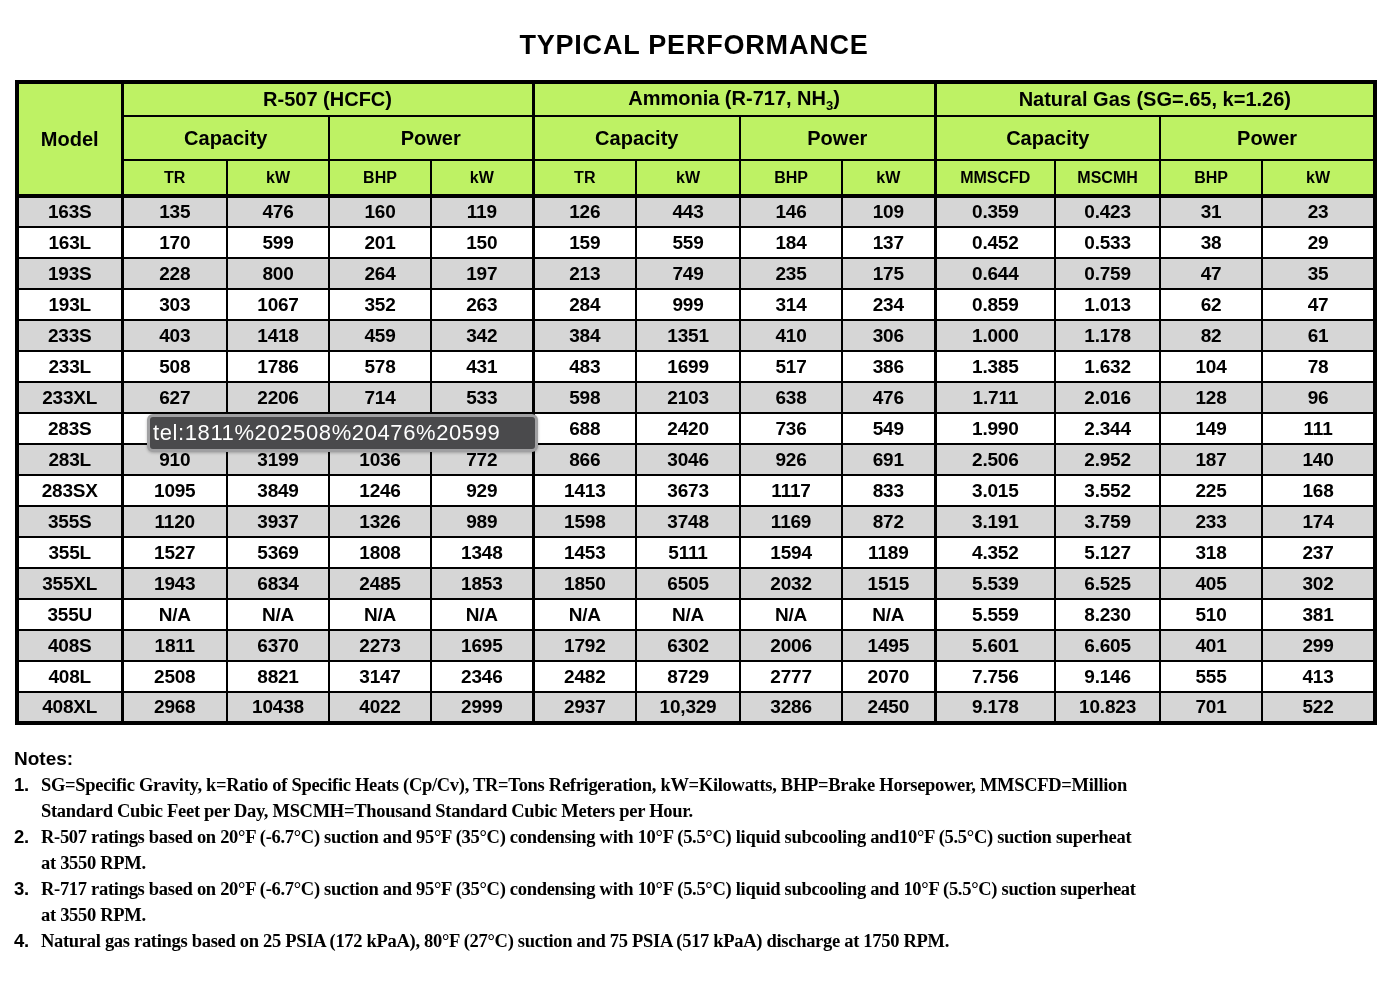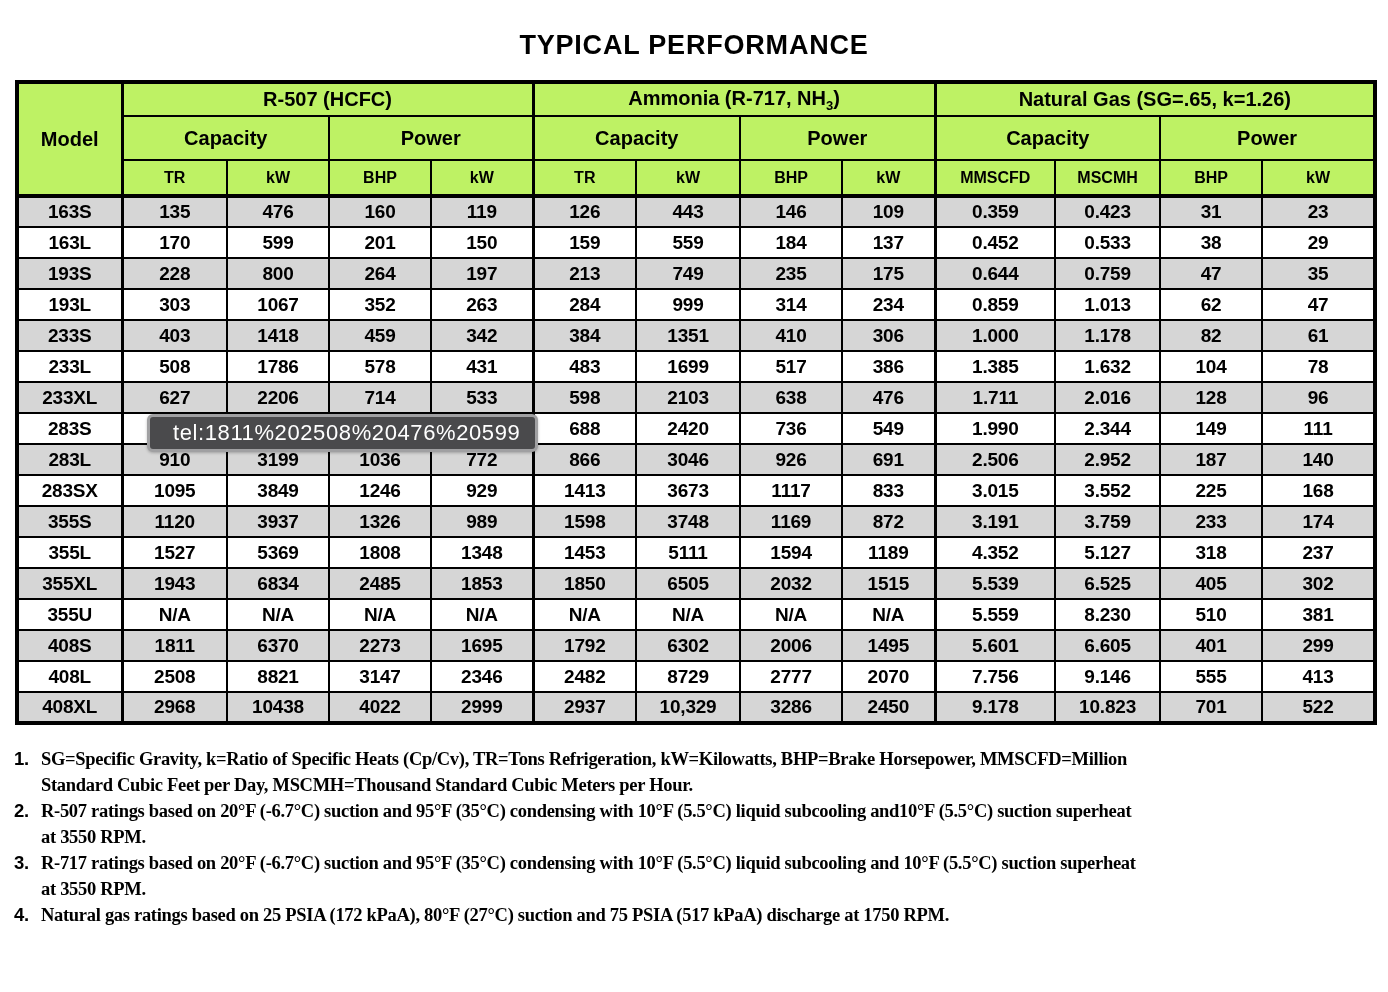--- a/index.html
+++ b/index.html
@@ -32,21 +32,21 @@
   th.model-header{vertical-align:bottom;padding-bottom:6px;font-size:20px;}
   thead sub{font-size:13px;}
   tbody tr{height:31px;}
   tbody td{font-size:19px;letter-spacing:-0.2px;}
   tbody tr:nth-child(odd){background:var(--stripe,#d6d6d6);}
   .link-tooltip{
     position:absolute;left:147px;top:414px;width:391px;height:38px;
     box-sizing:border-box;background:var(--tooltip-bg,#4a4a4c);
     border:3px solid var(--tooltip-border,#a0a0a2);border-radius:6px;
     color:var(--tooltip-text,#fff);font-size:22px;letter-spacing:0.6px;
-    display:flex;align-items:center;padding-left:23px;
+    display:flex;align-items:center;padding-left:3px;
     box-shadow:0 1px 3px rgba(0,0,0,0.25);
   }
   .notes{margin:21px 14px 0 14px;width:1360px;}
   .notes-heading{font-size:19px;font-weight:700;line-height:26px;}
   .note-item{display:flex;font-size:18.5px;line-height:26px;letter-spacing:-0.3px;}
   .note-num{flex:0 0 27px;font-weight:700;}
   .note-text{flex:1;font-weight:600;white-space:pre-wrap;font-family:Liberation Serif, serif;}
 </style>
 </head>
 <body>
@@ -354,20 +354,21 @@
         <td>10.823</td>
         <td>701</td>
         <td>522</td>
       </tr>
     </tbody>
 </table>
 
 <div class="link-tooltip">tel:1811%202508%20476%20599</div>
 
 <div class="notes">
+  <div class="notes-heading">Notes:</div>
   <div class="note-item">
     <span class="note-num">1.</span>
     <span class="note-text">SG=Specific Gravity, k=Ratio of Specific Heats (Cp/Cv), TR=Tons Refrigeration, kW=Kilowatts, BHP=Brake Horsepower, MMSCFD=Million
 Standard Cubic Feet per Day, MSCMH=Thousand Standard Cubic Meters per Hour.</span>
   </div>
   <div class="note-item">
     <span class="note-num">2.</span>
     <span class="note-text">R-507 ratings based on 20°F (-6.7°C) suction and 95°F (35°C) condensing with 10°F (5.5°C) liquid subcooling and10°F (5.5°C) suction superheat
 at 3550 RPM.</span>
   </div>

